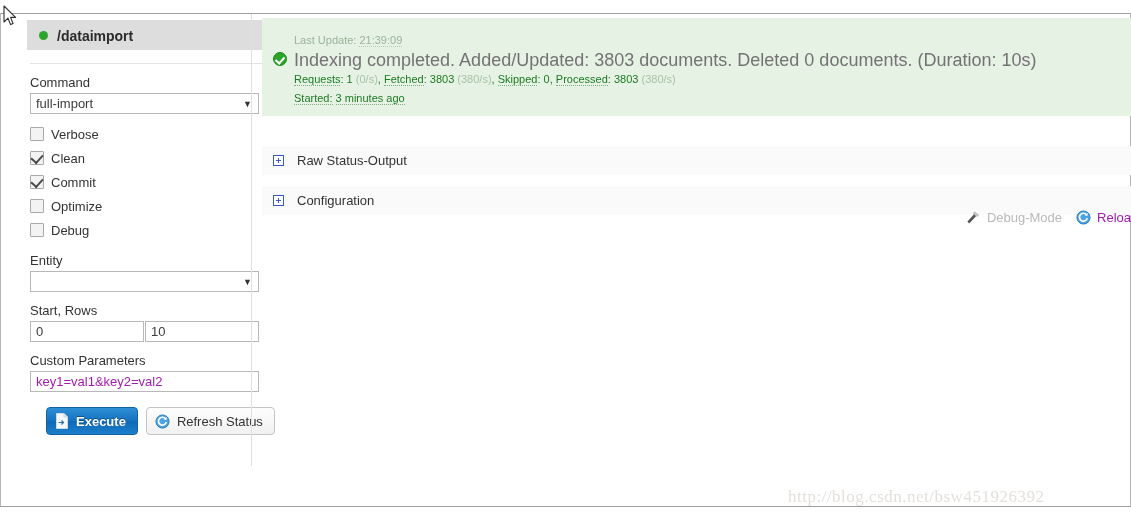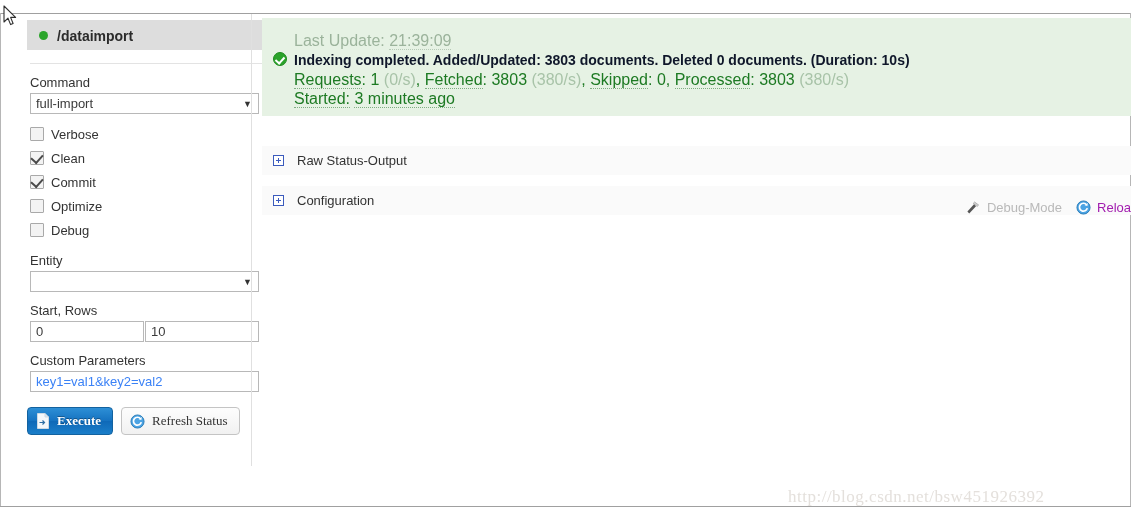--- a/index.html
+++ b/index.html
@@ -134,23 +134,23 @@
     border-width: 0 2px 2px 0;
     transform: rotate(42deg);
   }
   .chk-row .clabel { vertical-align: middle; }
 
   .rowpair { margin-top: 3px; margin-left: 3px; display: flex; }
   .rowpair .txt-box { width: 114px; }
   .rowpair .txt-box + .txt-box { margin-left: 1px; }
 
   .txt-box.full { width: 229px; margin-left: 3px; margin-top: 3px; }
-  .placeholder { color: #3b82f6; text-align: right; }
-
-  .btn-row { margin-top: 15px; margin-left: 0; display: flex; font-family: Liberation Serif, serif; }
+  .placeholder { color: #a21caf; text-align: right; }
+
+  .btn-row { margin-top: 15px; margin-left: 19px; display: flex; }
 
   .btn {
     box-sizing: border-box;
     height: 28px;
     display: inline-flex;
     align-items: center;
     border-radius: 4px;
     font-size: 13px;
     padding: 0 11px 0 8px;
     cursor: pointer;
@@ -202,32 +202,32 @@
     background: #e6f2e4;
     width: 869px;
     height: 98px;
     box-sizing: border-box;
     padding: 13px 0 0 0;
     position: relative;
   }
   .status-line {
     padding-left: 32px;
     line-height: 19px;
-    font-size: 16px;
+    font-size: 11px;
     white-space: nowrap;
   }
   .s-last { color: #9bb39b; }
   .s-last .tval {
     color: #9bb39b;
     border-bottom: 1px dotted #b6c9b6;
   }
   .s-main {
-    color: #0f172a;
-    font-weight: bold;
-    font-size: 14px;
+    color: #737373;
+    font-weight: normal;
+    font-size: 18px;
     position: relative;
     padding-top: 1px;
   }
   .ok-icon {
     position: absolute;
     left: 11px; top: 2px;
     width: 14px; height: 14px;
     border-radius: 50%;
     background: #2aa32a;
     border: 1px solid #1f8a1f;
@@ -275,21 +275,21 @@
   }
   .plus-icon::before { left: 2px; top: 4px; width: 5px; height: 1px; }
   .plus-icon::after  { left: 4px; top: 2px; width: 1px; height: 5px; }
   .acc-label {
     margin-left: 13px;
     font-size: 13px;
     color: #333333;
   }
   .acc-actions {
     position: absolute;
-    right: 0; top: 7px;
+    right: 0; top: 17px;
     height: 29px;
     display: flex;
     align-items: center;
   }
   .acc-act {
     display: inline-flex;
     align-items: center;
     font-size: 13px;
     margin-left: 14px;
     white-space: nowrap;

